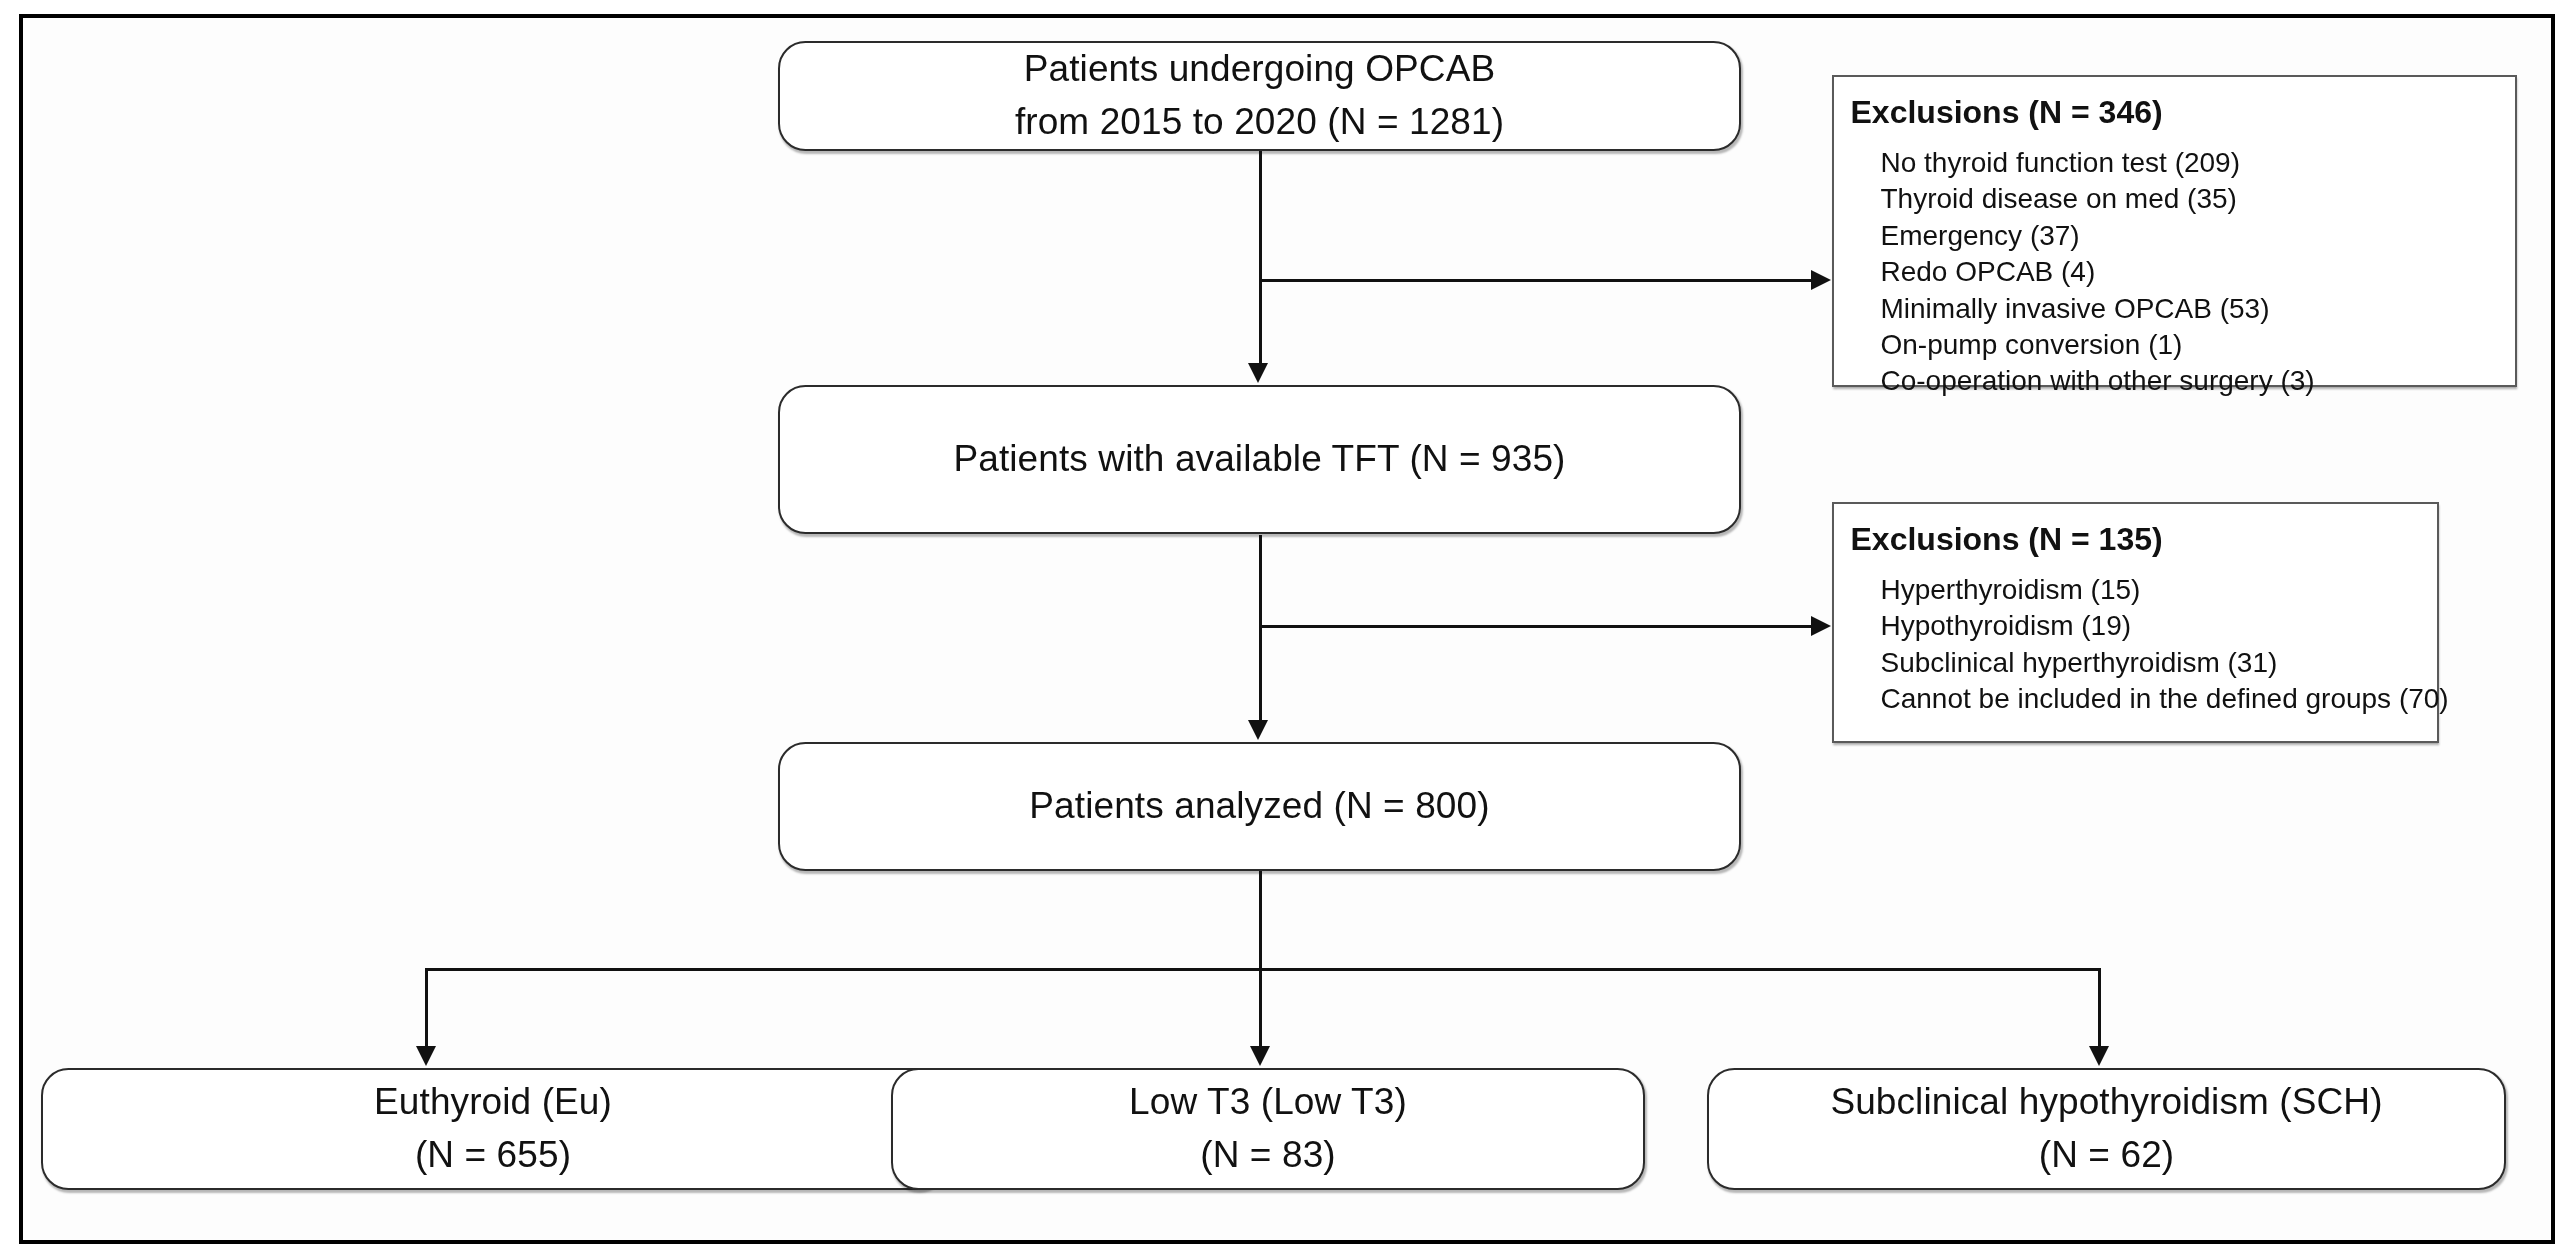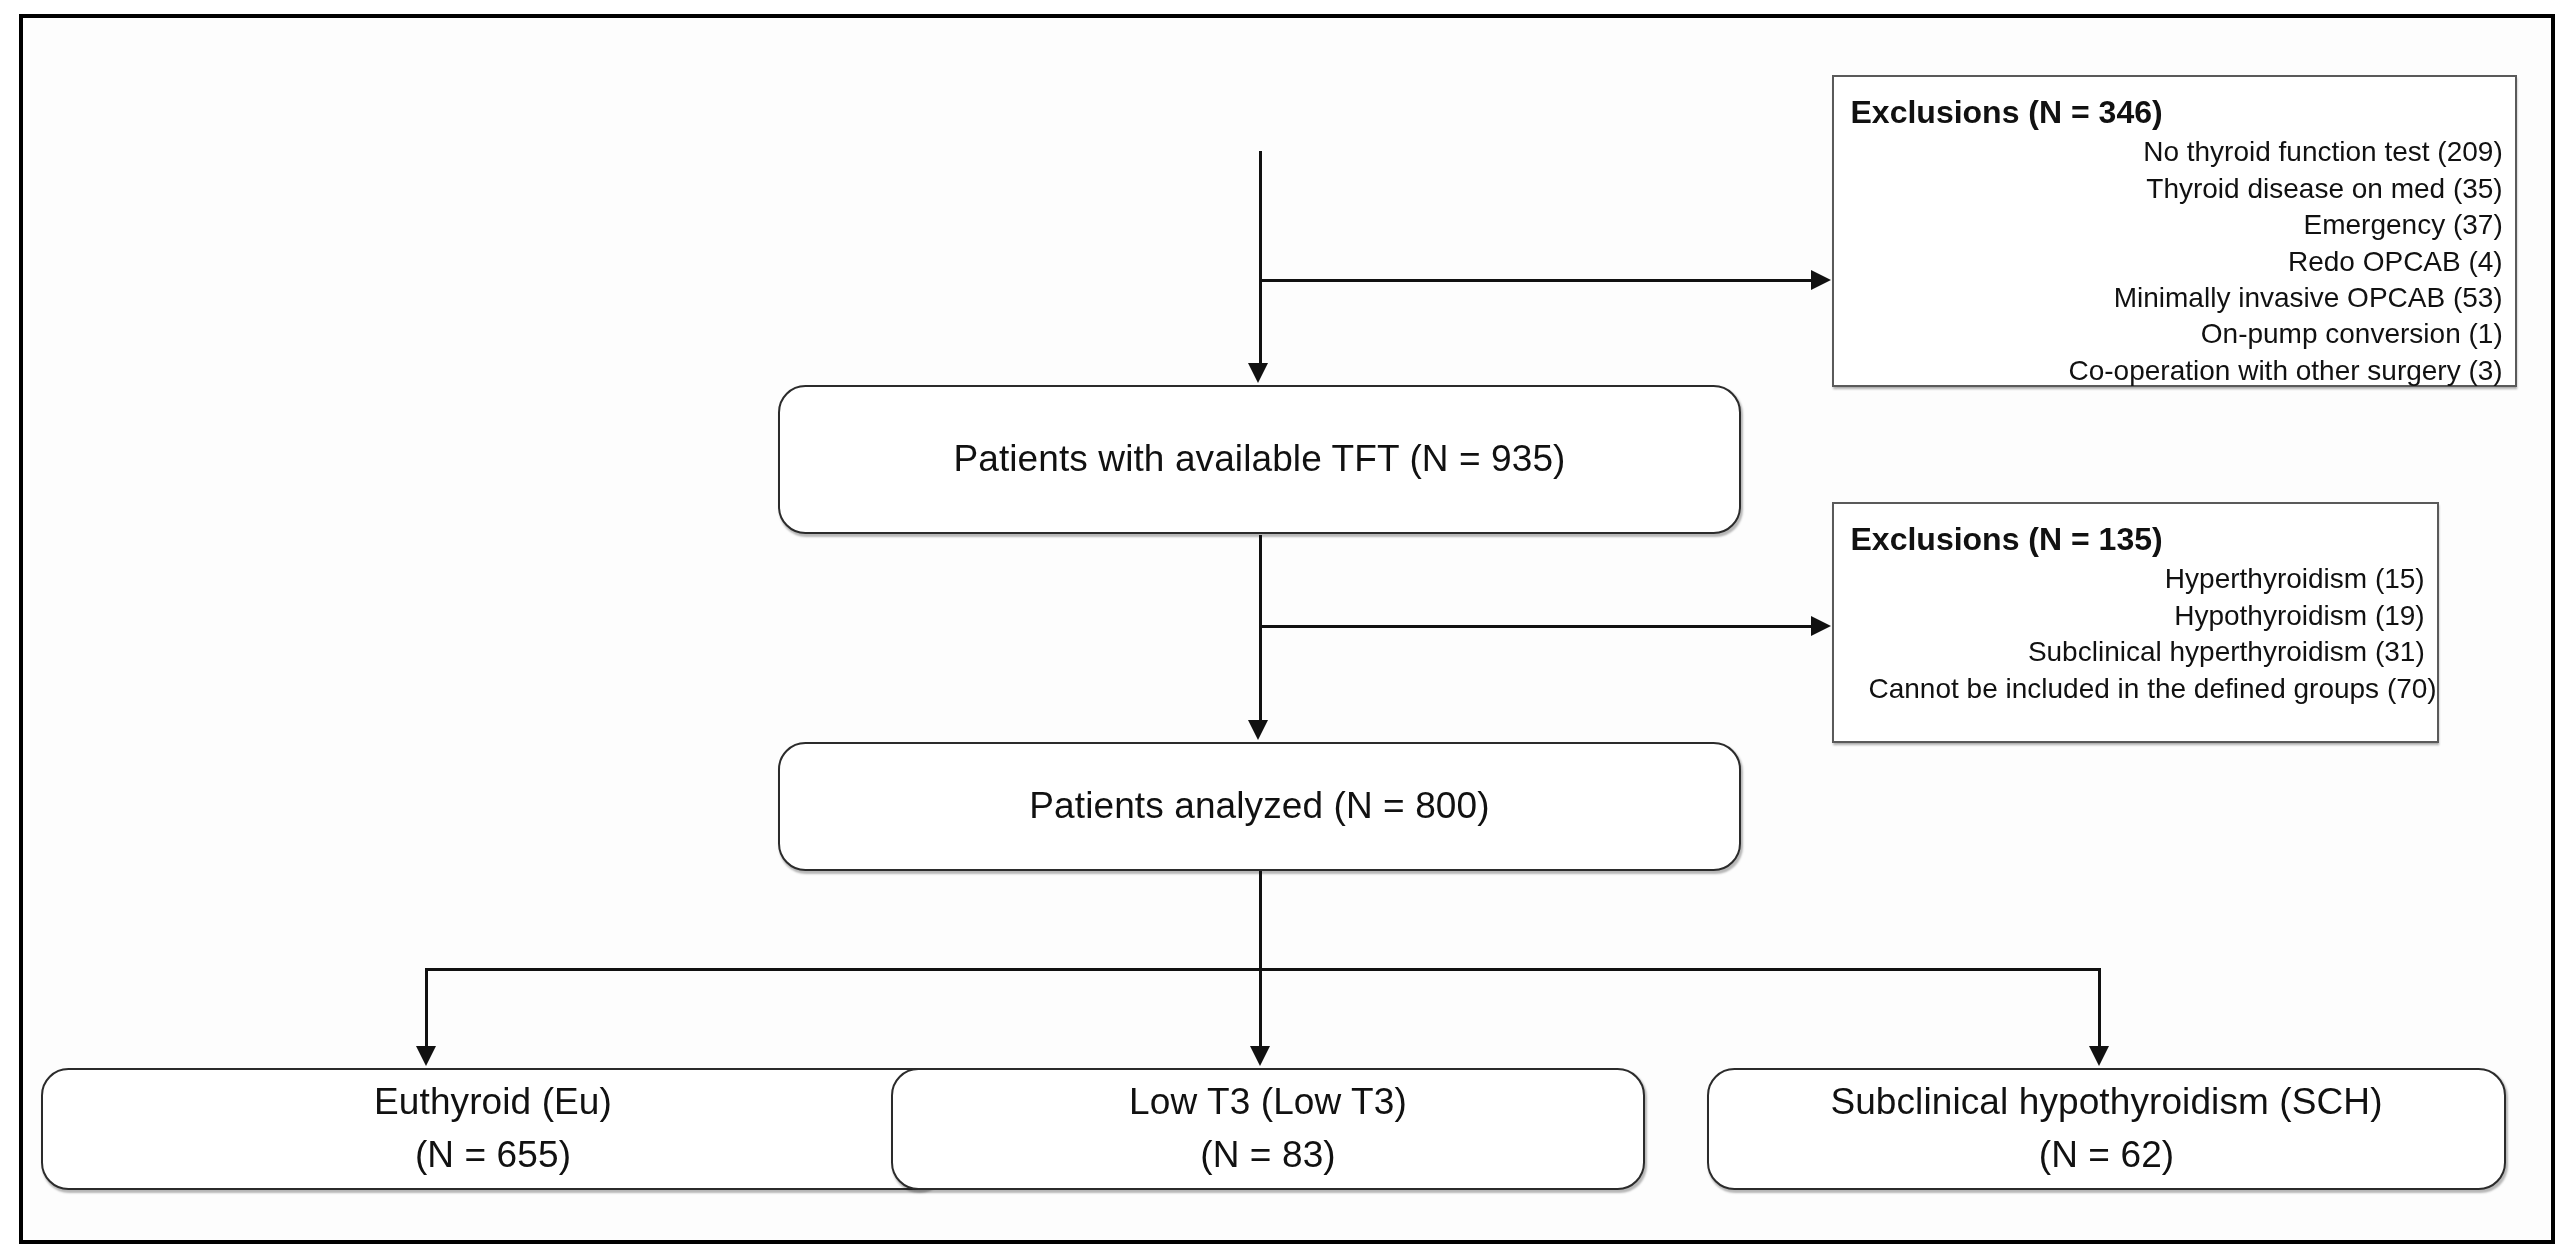--- a/index.html
+++ b/index.html
@@ -62,23 +62,22 @@
   }
   .excl-title {
     font-size: 32px;
     font-weight: bold;
     line-height: 1.28;
     white-space: nowrap;
     margin-bottom: 1.4px;
   }
   .excl-items {
     list-style: none;
-    margin: 0;
+    margin: 12px;
     padding: 0 0 0 18px;
-    text-align: right;
   }
   .excl-items li {
     font-size: 28px;
     line-height: 1.30;
     white-space: nowrap;
   }
   
   .vline {
     position: absolute;
     width: 2.7px;
@@ -106,20 +105,24 @@
     border-left: 20.6px solid #111111;
   }
 </style>
 </head>
 <body>
 
 <div id="canvas">
 
   <div id="outer-frame"></div>
 
+  <div class="node" style="left:778px; top:41px; width:963px; height:110px;">
+    <span class="line">Patients undergoing OPCAB</span>
+    <span class="line">from 2015 to 2020 (N = 1281)</span>
+  </div>
 
   <div class="node" style="left:778px; top:385px; width:963px; height:149px;">
     <span class="line">Patients with available TFT (N = 935)</span>
   </div>
 
   <div class="node" style="left:778px; top:742px; width:963px; height:129px;">
     <span class="line">Patients analyzed (N = 800)</span>
   </div>
 
   <div class="node" style="left:41px; top:1068px; width:904px; height:122px;">

